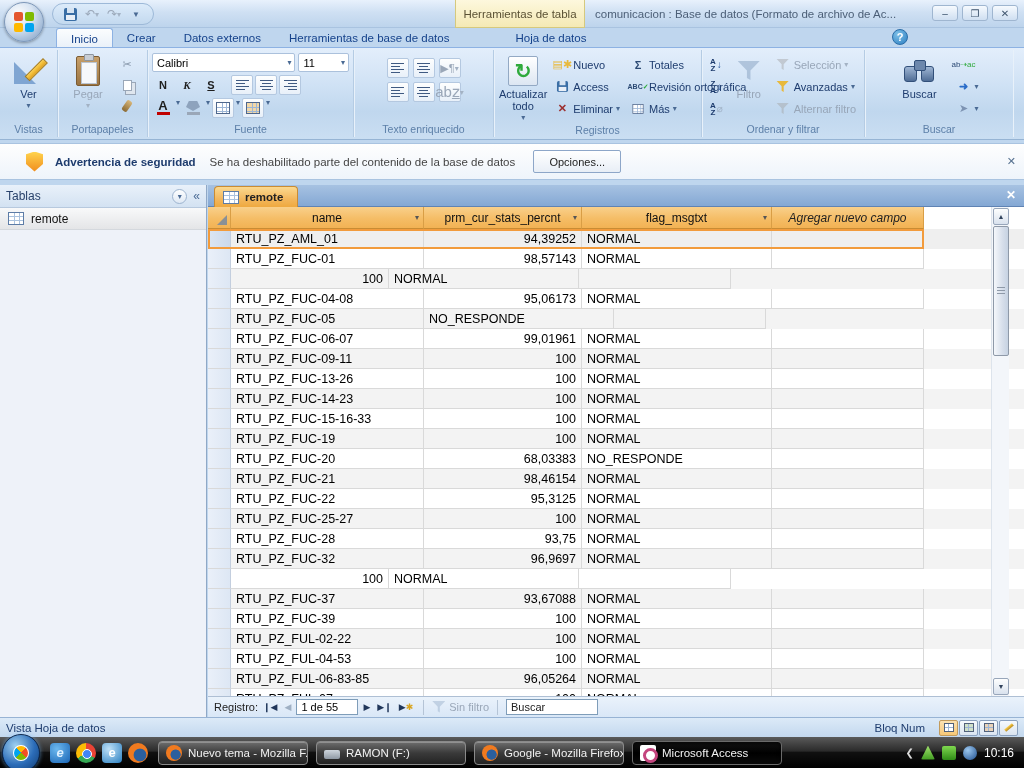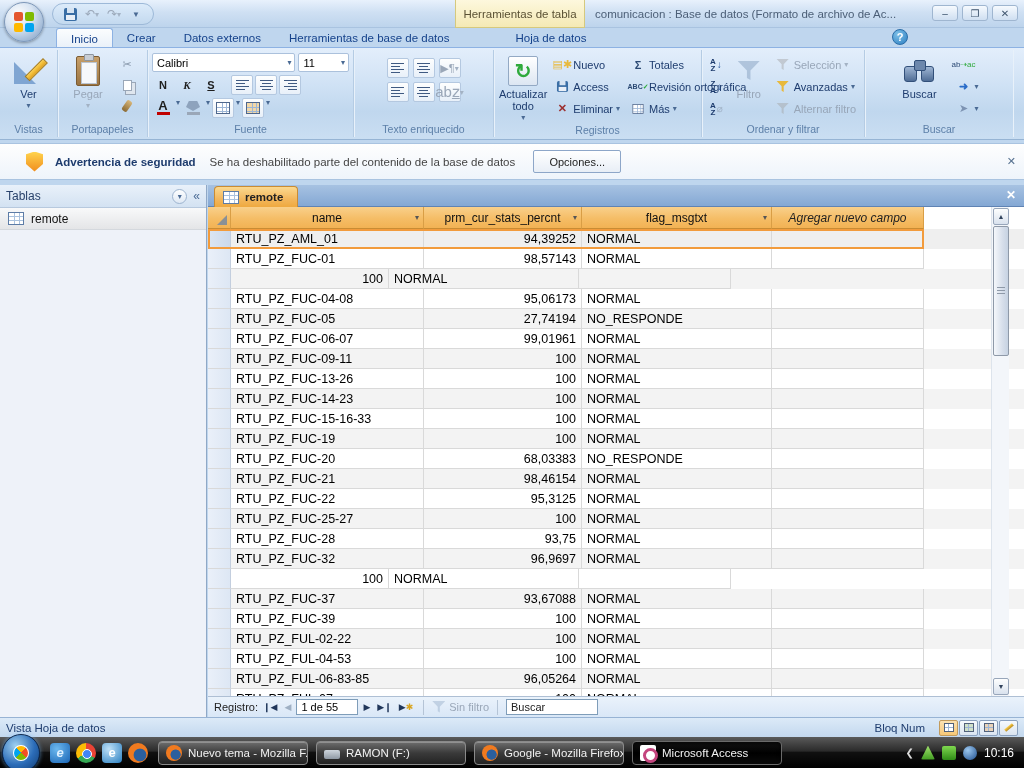--- a/index.html
+++ b/index.html
@@ -635,21 +635,20 @@
         <div class="drow">
           <div class="cell sel"></div>
           <div class="cell c-name">RTU_PZ_FUC-04-08</div>
           <div class="cell c-val">95,06173</div>
           <div class="cell c-flag">NORMAL</div>
           <div class="cell c-new"></div>
         </div>
         <div class="drow alt">
           <div class="cell sel"></div>
           <div class="cell c-name">RTU_PZ_FUC-05</div>
-          <div class="cell c-val">27,74194</div>
           <div class="cell c-flag">NO_RESPONDE</div>
           <div class="cell c-new"></div>
         </div>
         <div class="drow">
           <div class="cell sel"></div>
           <div class="cell c-name">RTU_PZ_FUC-06-07</div>
           <div class="cell c-val">99,01961</div>
           <div class="cell c-flag">NORMAL</div>
           <div class="cell c-new"></div>
         </div>

